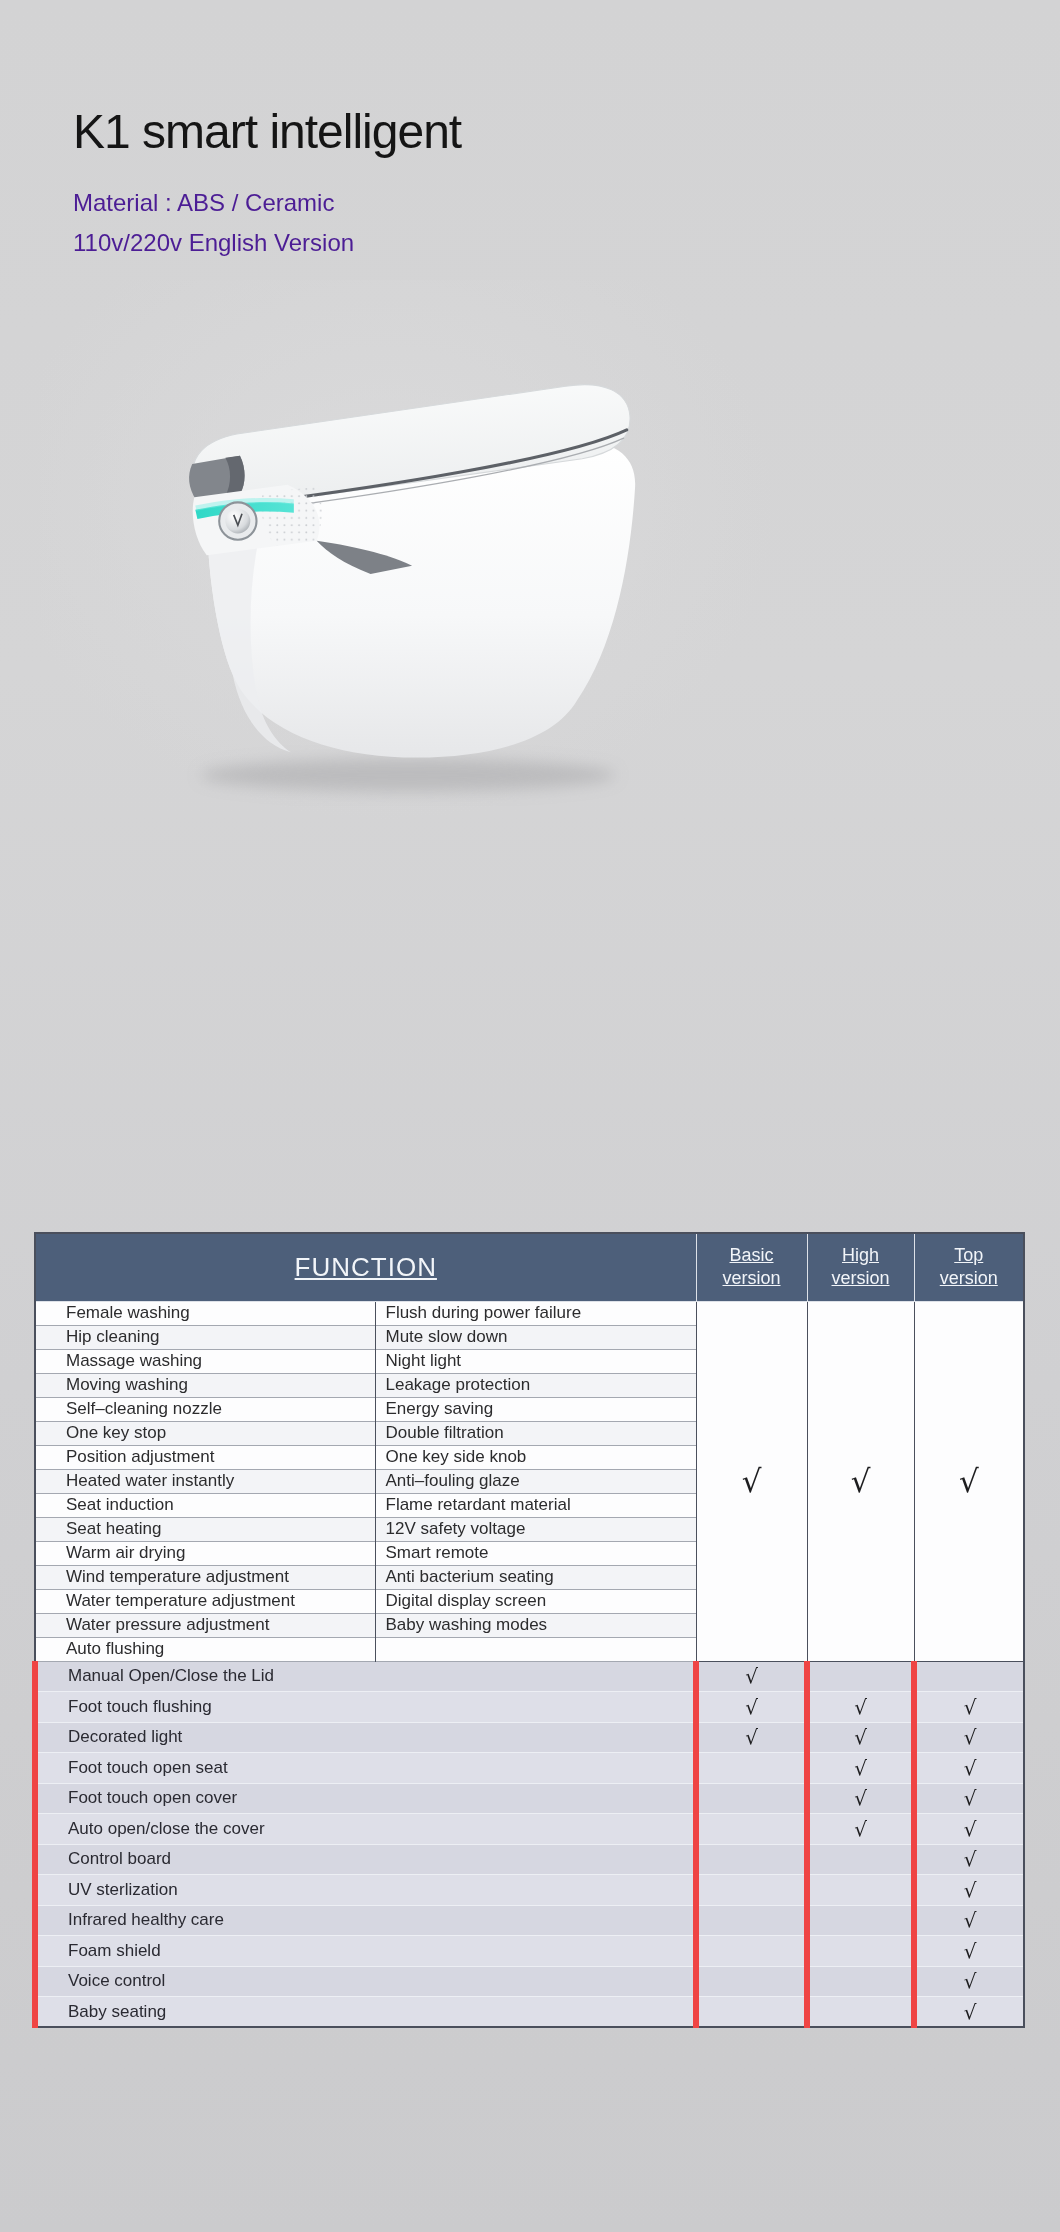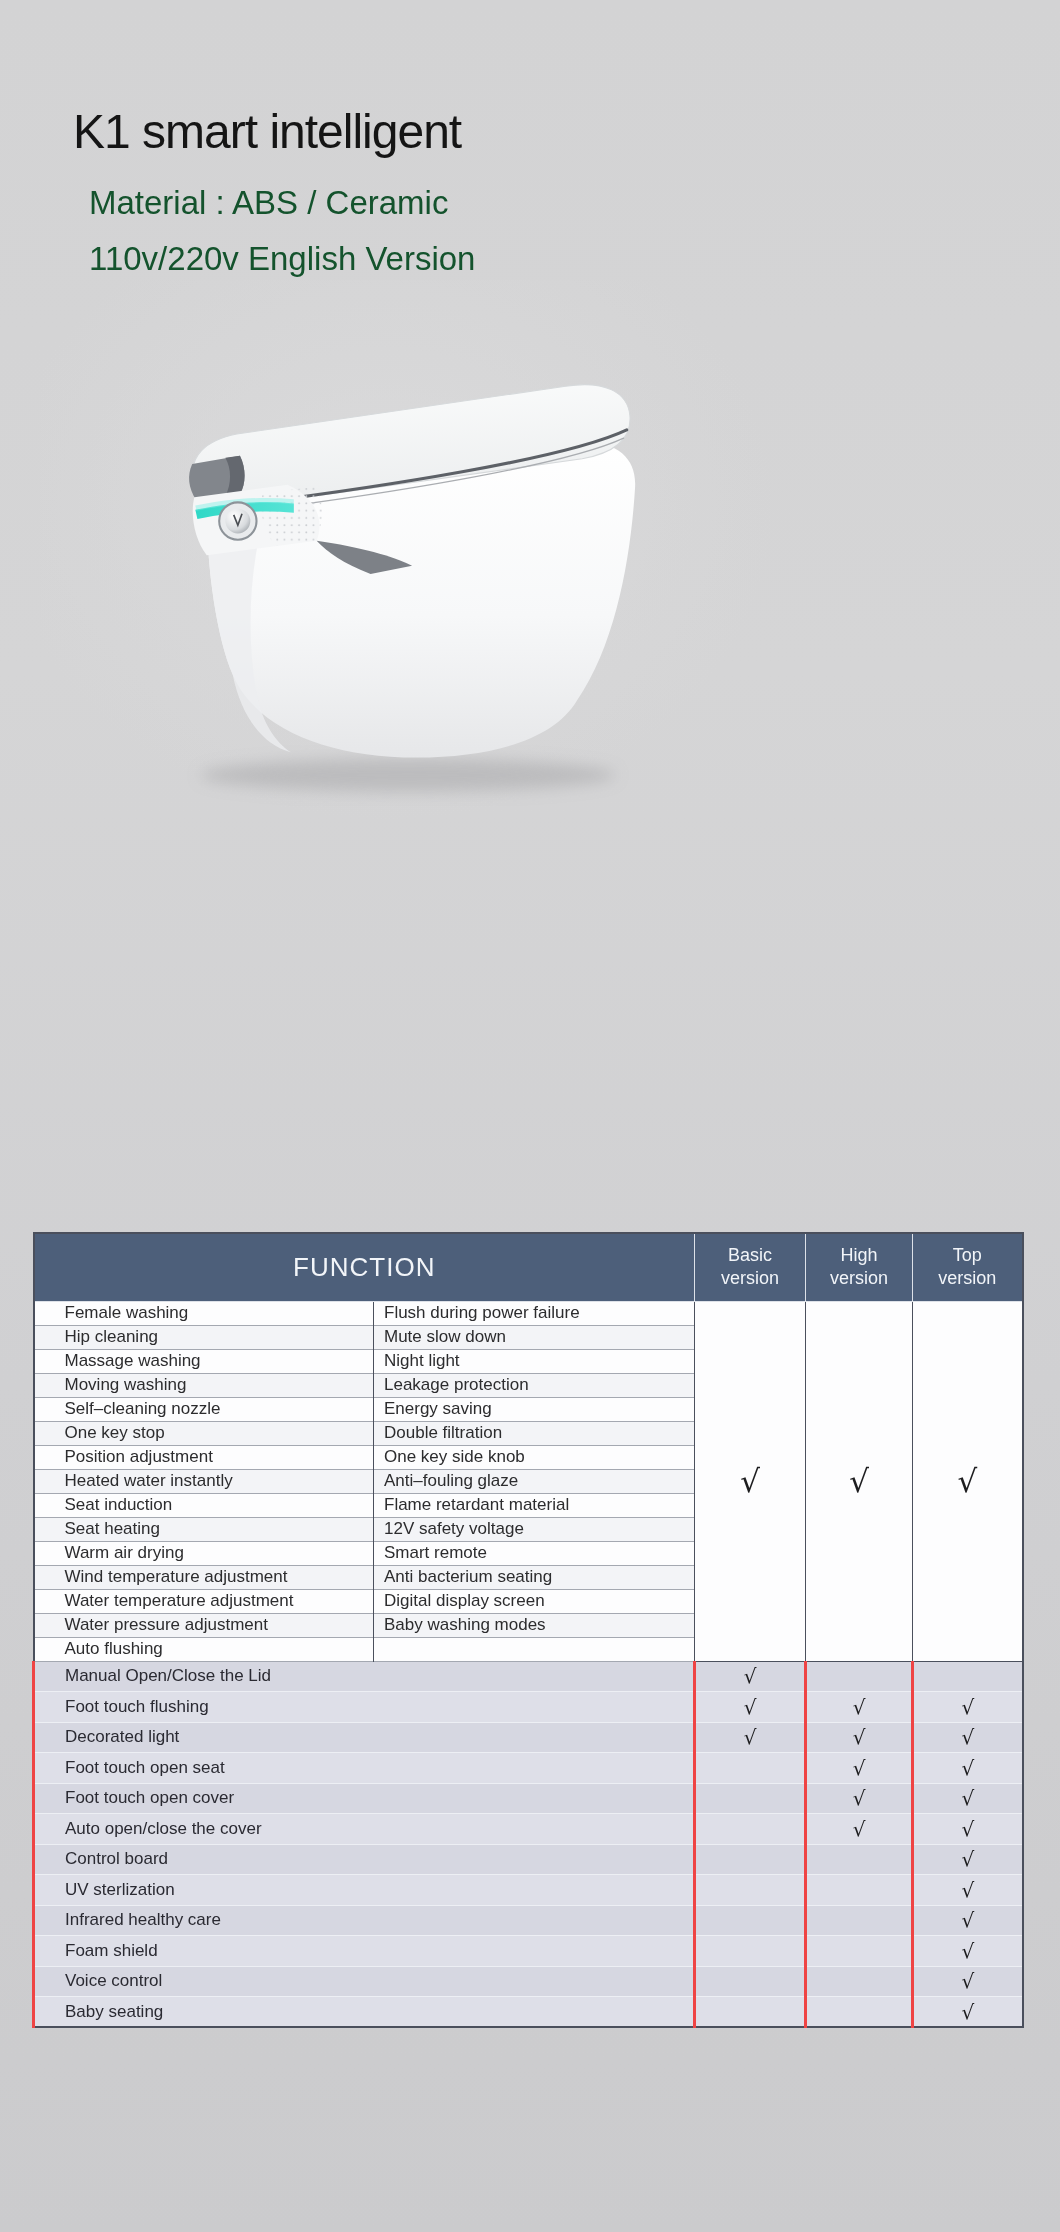--- a/index.html
+++ b/index.html
@@ -8,60 +8,61 @@
     background:linear-gradient(180deg,#d3d3d4 0%,#d5d5d6 30%,#d0d0d2 62%,#cbcbcd 100%);
     font-family:"Liberation Sans",sans-serif;
   }
   
   .intro{position:absolute;left:73px;top:104px;}
   .intro h1{
     margin:0;font-size:48px;font-weight:500;color:#151515;letter-spacing:-1px;
     font-family:"Liberation Sans",sans-serif;
   }
   .intro .specs{margin-top:24px;}
-  .intro .specs p{margin:16px;font-size:33px;line-height:40px;color:#14532d;font-weight:400;}
+  .intro .specs p{margin:0;font-size:24px;line-height:40px;color:#4c1d95;font-weight:400;}
 
   
   .stage{position:absolute;left:130px;top:340px;width:560px;height:470px;}
   .stage::before{
     content:"";position:absolute;left:-90px;top:-60px;right:-120px;bottom:-40px;
     background:radial-gradient(ellipse at 45% 40%, #dadadb 0%, rgba(218,218,219,0) 65%);
   }
   .stage svg{position:relative;width:100%;height:100%;}
 
   
   table.cmp{
     position:absolute;left:32px;top:1232px;width:989px;
     border-collapse:collapse;table-layout:fixed;
     border:2px solid #4a4f5c;
   }
   table.cmp thead tr{height:68px;}
   table.cmp th{
     background:#4d5f7a;color:#f2f5f9;font-weight:400;vertical-align:middle;
     border:1px solid #dde1e8;
+    text-decoration:underline;
   }
   th.fn{font-size:26px;letter-spacing:1px;text-align:center;}
   th.ver{font-size:18px;line-height:23px;text-align:center;padding:0;}
   tbody.upper tr{height:24px;}
   tbody.upper td{
     background:#fdfdfe;font-size:17px;color:#2c2c2e;vertical-align:middle;
     border-left:1px solid #4b505d;border-right:1px solid #4b505d;
     border-top:1px solid #a4a8b1;white-space:nowrap;overflow:hidden;
   }
   tbody.upper tr:nth-child(even) td.feat{background:#f3f4f7;}
   tbody.upper td.c-left{padding-left:30px;}
   tbody.upper td.c-right{padding-left:10px;}
   tbody.upper td.check{
     text-align:center;font-size:31px;color:#1d1d1f;background:#fdfdfe;
     border:1px solid #4b505d;font-family:"DejaVu Sans","Liberation Sans",sans-serif;
   }
   tbody.lower tr{height:30.5px;}
   tbody.lower td{
     font-size:17px;color:#2a2a32;vertical-align:middle;
-    border-left:3px solid #ef4444;border-top:1px solid #edeff4;
+    border-left:6px solid #ef4444;border-top:1px solid #edeff4;
     white-space:nowrap;overflow:hidden;
   }
   tbody.lower tr:nth-child(odd) td{background:#d6d7e1;}
   tbody.lower tr:nth-child(even) td{background:#dedfe8;}
   tbody.lower tr:first-child td{border-top:1px solid #a4a8b1;}
   tbody.lower td.lab{padding-left:30px;}
   tbody.lower td.check{
     text-align:center;font-size:20px;color:#1d1d1f;
     font-family:"DejaVu Sans","Liberation Sans",sans-serif;
   }

